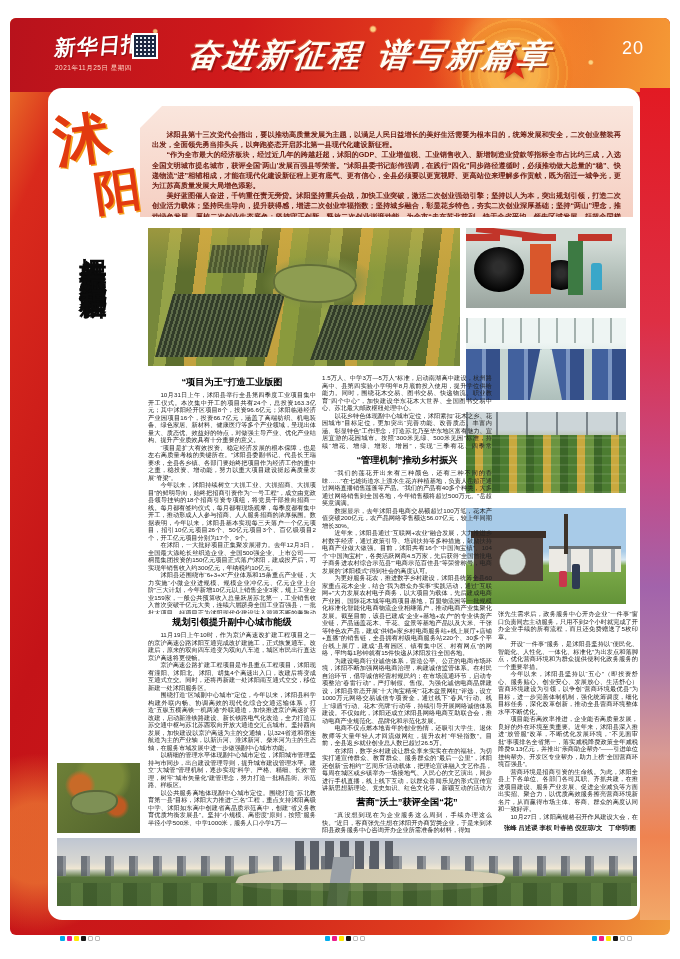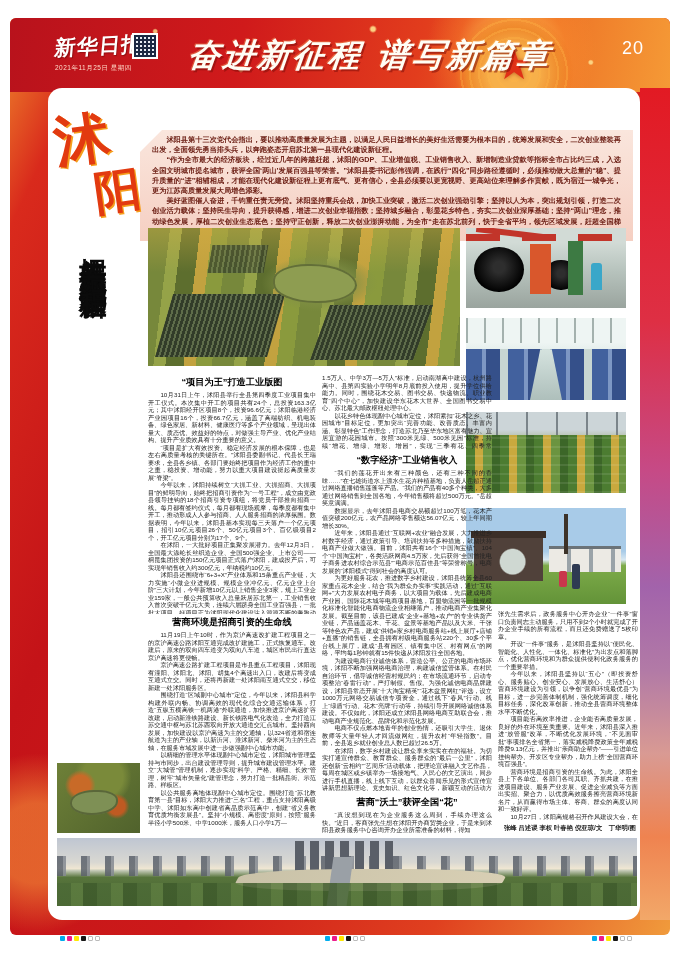--- a/index.html
+++ b/index.html
@@ -40,22 +40,22 @@
     font-family:"DejaVu Sans",sans-serif;}
   .pagenum{position:absolute;right:26px;top:20px;font-size:18px;color:#fff;letter-spacing:1px;}
   
   .stripe{position:absolute;left:640px;top:88px;width:30px;height:832px;
     background:linear-gradient(180deg,#e21a23 0%,#de2f44 28%,#c64a86 46%,#a263ab 60%,#b27aa6 70%,
                #d99a93 80%,#ef8350 90%,#f2a869 100%);}
   
   .card{position:absolute;left:48px;top:88px;width:592px;height:832px;background:#fff;border-radius:14px;}
   
   .intro{position:absolute;left:92px;top:18px;width:493px;height:111px;box-sizing:border-box;
-    padding:5px 12px;overflow:hidden;background:linear-gradient(180deg,#fae6dd 0%,#f5cfc2 100%);
-    clip-path:polygon(22px 0,100% 0,100% 100%,0 100%,0 22px);margin-top:24px;}
+    padding:24px 12px;overflow:hidden;background:linear-gradient(180deg,#fae6dd 0%,#f5cfc2 100%);
+    clip-path:polygon(22px 0,100% 0,100% 100%,0 100%,0 22px);}
   .intro p{margin:0;font-size:7.2px;line-height:10.2px;text-align:justify;text-indent:2em;
     color:#6e2117;font-weight:700;}
   
   .loc{position:absolute;font-family:"DejaVu Serif",serif;font-weight:700;color:#e23a10;
     text-shadow:1.5px 1.5px 0 #f59e1c;transform:rotate(-8deg);}
   .loc.c1{left:6px;top:14px;font-size:56px;}
   .loc.c2{left:46px;top:72px;font-size:47px;}
   .vhead{position:absolute;left:30px;top:148px;height:534px;writing-mode:vertical-rl;
     text-orientation:upright;font-weight:900;font-size:27px;letter-spacing:2px;color:#0b0b0b;
     line-height:1.15;font-family:"DejaVu Sans",sans-serif;}
@@ -169,21 +169,21 @@
     <div class="slogan">奋进新征程 谱写新篇章</div>
     <div class="pagenum">20</div>
   </div>
 
   <div class="stripe"></div>
 
   <div class="card">
 
     <div class="intro">
       <p>沭阳县第十三次党代会指出，要以推动高质量发展为主题，以满足人民日益增长的美好生活需要为根本目的，统筹发展和安全，二次创业整装再出发，全面领先勇当排头兵，以奔跑姿态开启苏北第一县现代化建设新征程。</p>
-      <p>“作为全市最大的经济板块，经过近几年的跨越赶超，沭阳的GDP、工业增值税、工业销售收入、新增制造业贷款等指标全市占比约三成，入选全国文明城市提名城市，获评全国‘两山’发展百强县等荣誉。”沭阳县委书记彭伟强调，在践行“四化”同步路径遵循时，必须推动做大总量的“稳”、提升质量的“进”相辅相成，才能在现代化建设新征程上更有底气、更有信心，全县必须要以更宽视野、更高站位来理解多作贡献，既为宿迁一城争光，更为江苏高质量发展大局增色添彩。</p>
+      <p>“作为全市最大的经济板块，经过近几年的跨越赶超，沭阳的GDP、工业增值税、工业销售收入、新增制造业贷款等指标全市占比约三成，入选全国文明城市提名城市，获评全国‘两山’发展百强县等荣誉。”沭阳县委书记彭伟强调，在践行“四化”同步路径遵循时，必须推动做大总量的“稳”、快递物流“进”相辅相成，才能在现代化建设新征程上更有底气、更有信心，全县必须要以更宽视野、更高站位来理解多作贡献，既为宿迁一城争光，更为江苏高质量发展大局增色添彩。</p>
       <p>美好蓝图催人奋进，千钧重任责无旁贷。沭阳坚持重兵会战，加快工业突破，激活二次创业强劲引擎；坚持以人为本，突出规划引领，打造二次创业活力载体；坚持民生导向，提升获得感，增进二次创业幸福指数；坚持城乡融合，彰显花乡特色，夯实二次创业深厚基础；坚持“两山”理念，推动绿色发展，厚植二次创业生态底色；坚持守正创新，释放二次创业澎湃动能，为全市“走在苏北前列，快于全省平均，领先区域发展，赶超全国梯队”作出更多贡献。</p>
 
     </div>
 
     <div class="loc c1">沭</div>
     <div class="loc c2">阳</div>
     <div class="vhead">埋头苦干以奔跑姿态开启现代化建设新征程</div>
 
     <div class="ph photo-farmland">
       <div class="f-grid a"></div>
@@ -223,34 +223,34 @@
     <div class="col btxt col1a">
       <h3>“项目为王”打造工业版图</h3>
       <p>10月31日上午，沭阳县举行全县第四季度工业项目集中开工仪式。本次集中开工的项目共有24个，总投资163.3亿元；其中沭阳经开区项目8个，投资96.6亿元；沭阳临港经济产业园项目16个，投资66.7亿元，涵盖了高端纺织、机电装备、绿色家居、新材料、健康医疗等多个产业领域，呈现出体量大、质态优、效益好的特点，对做强主导产业、优化产业结构、提升产业质效具有十分重要的意义。</p>
       <p>“项目是扩大有效投资、稳定经济发展的根本保障，也是左右高质量考核的关键所在。”沭阳县委副书记、代县长王瑞要求，全县各乡镇、各部门要始终把项目作为经济工作的重中之重，稳投资、增动能，努力以重大项目建设挺起高质量发展“脊梁”。</p>
       <p>今年以来，沭阳持续树立“大抓工业、大抓招商、大抓项目”的鲜明导向，始终把招商引资作为“一号工程”，成立由党政县领导挂钩的18个招商引资专项组，将党员干部推向招商一线。每月都有签约仪式，每月都有现场观摩，每季度都有集中开工，推动形成人人参与招商、人人服务招商的浓厚氛围。数据表明，今年以来，沭阳县基本实现每三天落户一个亿元项目，招引10亿元项目26个、50亿元项目3个、百亿级项目2个，开工亿元项目分别为17个、9个。</p>
       <p>在沭阳，一大批好项目正集聚发展潜力。去年12月3日，全国最大涤纶长丝织造企业、全国500强企业、上市公司——桐昆集团投资的150亿元项目正式落户沭阳，建成投产后，可实现年销售收入约300亿元，年纳税约10亿元。</p>
       <p>沭阳县还围绕市“6+3+X”产业体系和15条重点产业链，大力实施“小微企业进规模、规模企业冲亿元、亿元企业上台阶”三大计划，今年新增10亿元以上销售企业3家，规上工业企业159家，一般公共预算收入总量跃居苏北第一，工业销售收入首次突破千亿元大关，连续六届跻身全国工业百强县，一批批大项目、好项目正为沭阳现代化建设注入源源不断的奔跑动能。</p>
 
     </div>
     <div class="col btxt col1b">
-      <h3>营商环境是招商引资的生命线</h3>
+      <h3>规划引领提升副中心城市能级</h3>
       <p>11月19日上午10时，作为京沪高速改扩建工程项目之一的京沪高速公路沭阳互通完成改扩建施工，正式恢复通车。改建后，原来的双向四车道变为双向八车道，城区市民出行直达京沪高速将更便畅。</p>
       <p>京沪高速公路扩建工程项目是市县重点工程项目，沭阳现有潼阳、沭阳北、沭阳、胡集4个高速出入口，改建后将变成互通式立交。同时，还将再新建一处沭阳南互通式立交，移位新建一处沭阳服务区。</p>
       <p>围绕打造“区域副中心城市”定位，今年以来，沭阳县科学构建外联内畅、协调高效的现代化综合交通运输体系，打造“五纵五横高铁一机两港”外联通道，加快推进京沪高速扩容改建，启动新淮铁路建设、新长铁路电气化改造，全力打造江苏交通中枢与苏北苏西双向开放大通道交汇点城市。坚持西向发展，加快建设以京沪高速为主的交通轴，以324省道和宿连航道为主的产业轴，以新沂河、淮沭新河、柴米河为主的生态轴，在服务市域发展中进一步做强副中心城市功能。</p>
       <p>以精细的管理水平体现副中心城市定位，沭阳城市管理坚持与市同步，出台建设管理导则，提升城市建设管理水平。建立“大城管”管理机制，逐步实现“科学、严格、精细、长效”管理，树牢“城市矢量化”建管理念，努力打造一批精品街、示范路、样板区。</p>
       <p>以公共服务高地体现副中心城市定位。围绕打造“苏北教育第一县”目标，沭阳大力推进“三名”工程，重点支持沭阳高级中学、沭阳如东高中创建省高品质示范高中，创建“省义务教育优质均衡发展县”。坚持“小规模、高密度”原则，按照“服务半径小学500米、中学1000米，服务人口小学1万—</p>
     </div>
 
     <div class="col btxt col2a">
       <p class="noind">1.5万人、中学3万—5万人”标准，启动南湖高中建设，杭州路高中、县第四实验小学明年8月底前投入使用，提升学位供给能力。同时，围绕花木交易、图书交易、快递物流、职业教育“四个中心”，加快建设华东花木大世界、全国图书交易中心、苏北最大邮政枢纽处理中心。</p>
       <p>以花乡特色体现副中心城市定位，沭阳紧扣“花木之乡、花园城市”目标定位，更加突出“完善功能、改善质态、丰富内涵、彰显特色”工作理念，打造苏北乃至华东地区富有魅力、宜居宜游的花园城市。按照“300米见绿、500米见园”标准，持续“增花、增绿、增彩、增园”，实现“三季有花、四季常青”向“月月有花、季季有景”转变。</p>
     </div>
     <div class="col btxt col2b">
-      <h3>“数字经济”工业销售收入</h3>
+      <h3>“管理机制”推动乡村振兴</h3>
       <p>“我们的莲花开出来有三种颜色，还有三种不同的香味……”在七雄街道水上漂水生花卉种植基地，负责人岳超正通过网络直播销售莲蓬等产品。“我们的产品有40多个种类，大多通过网络销售到全国各地，今年销售额将超过500万元。”岳超笑意满满。</p>
       <p>数据显示，去年沭阳县电商交易额超过100万笔，花木产值突破200亿元，农产品网络零售额达56.07亿元，较上年同期增长30%。</p>
       <p>近年来，沭阳县通过“互联网+农业”融合发展，大力推进乡村数字经济，通过政策引导、培训扶持等多种措施，鼓励扶持电商产业做大做强。目前，沭阳共有16个“中国淘宝镇”、104个“中国淘宝村”，各类活跃网商4.5万家，先后获得“全国首批电子商务进农村综合示范县”“电商示范百佳县”等荣誉称号，电商发展的“沭阳模式”得到社会的高度认可。</p>
       <p>为更好服务花农，推进数字乡村建设，沭阳县统筹全县60家重点花木企业，结合“我为群众办实事”实践活动，通过“互联网+”大力发展农村电子商务，以大项目为载体，先后建成电商产业园、国际花木城等电商项目基地，百盟物流园等一批规模化标准化智能化电商物流企业相继落户，推动电商产业集聚化发展。截至目前，该县已建成“企业+基地+农户”的专业供货产业链，产品涵盖花木、干花、盆景等基地产品以及大米、千张等特色农产品，建成“供销e家乡村电商服务站+线上展厅+店铺+直播”的销售链，全县拥有村级电商服务站220个、30多个平台线上展厅，建成“县有园区、镇有集中区、村有网点”的网络，平均每1秒钟就有15件快递从沭阳发往全国各地。</p>
       <p>为建设电商行业诚信体系，营造公平、公正的电商市场环境，沭阳不断加强网络电商治理，构建诚信监管体系。在村民自治环节，倡导诚信经营村规民约；在市场流通环节，启动专项整治“春雷行动”，严打制假、售假。为强化诚信电商品牌建设，沭阳县常态开展“十大淘宝精英”“花木盆景网红”评选，设立1000万元网络交易诚信专项资金，通过线下“春风”行动、线上“绿盾”行动、花木“亮牌”行动等，持续引导开展网络诚信体系建设。不仅如此，沭阳还成立沭阳县网络电商互助联合会，推动电商产业规范化、品牌化和示范化发展。</p>
       <p>电商不仅点燃本地青年的创业热情，还吸引大学生、退休教师等大量年轻人才回流做网红，提升农村“年轻指数”。目前，全县返乡就业创业总人数已超过26.5万。</p>
       <p>在沭阳，数字乡村建设让群众享来实实在在的福祉。为切实打通宣传群众、教育群众、服务群众的“最后一公里”，沭阳还创新“云相约”“艺周乐”活动载体，把理论宣讲融入文艺作品，每周在城区或乡镇举办一场接地气、入民心的文艺演出，同步进行手机直播，线上线下互动，以群众喜闻乐见的形式宣传宣讲新思想新理论、党史知识、红色文化等，新颖互动的活动方式“圈粉”了很多群众。截至目前，举办28场线下演出，线上直播受众150万余人次。</p>
     </div>
     <div class="col btxt col2c">
       <h3>营商“沃土”获评全国“花”</h3>

